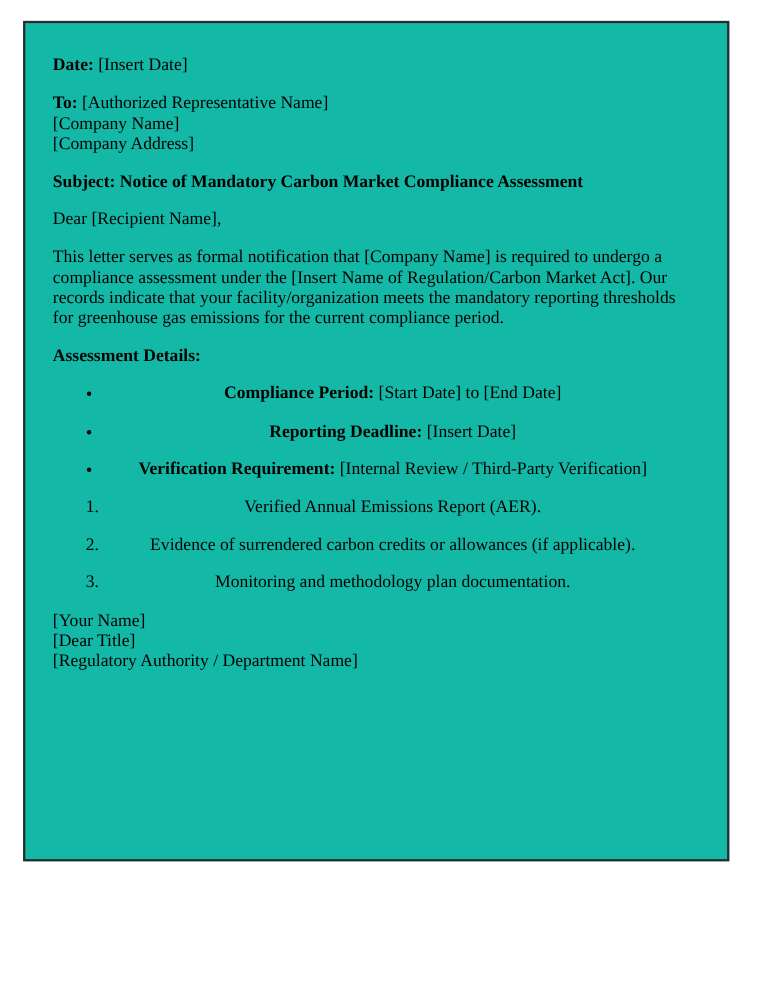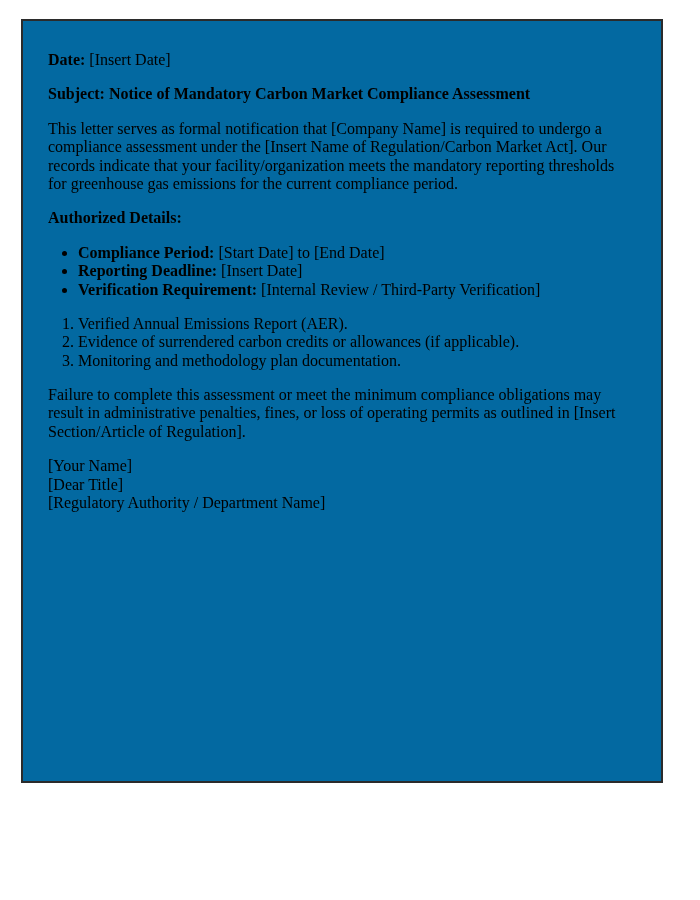--- a/index.html
+++ b/index.html
@@ -16,54 +16,55 @@
     line-height: 1.15;
     color: #000000;
   }
   .letter {
     margin: 19px 0 0 21px;
     width: 642px;
     height: 764px;
     border: 2px solid #2b2b2b;
     padding: 14px 25px;
     overflow: hidden;
-    background: #0369a1;
+    background: #14b8a6;
   }
   p { margin: 16px 0; }
   ul, ol { margin: 16px 0; padding-left: 30px; }
-  li { margin: 0; padding: 0; }
+  li { margin: 16px; padding: 0; text-align: center; }
   .b { font-weight: bold; }
 </style>
 </head>
 <body>
 
 <div class="letter">
 
   <p><span class="b">Date:</span><span> [Insert Date]</span></p>
 
+  <p><span class="b">To:</span><span> [Authorized Representative Name]</span><br><span>[Company Name]</span><br><span>[Company Address]</span></p>
 
   <p class="b">Subject: Notice of Mandatory Carbon Market Compliance Assessment</p>
 
+  <p>Dear [Recipient Name],</p>
 
   <p>This letter serves as formal notification that [Company Name] is required to undergo a compliance assessment under the [Insert Name of Regulation/Carbon Market Act]. Our records indicate that your facility/organization meets the mandatory reporting thresholds for greenhouse gas emissions for the current compliance period.</p>
 
-  <p class="b">Authorized Details:</p>
+  <p class="b">Assessment Details:</p>
 
   <ul>
     <li><span class="b">Compliance Period:</span><span> [Start Date] to [End Date]</span></li>
     <li><span class="b">Reporting Deadline:</span><span> [Insert Date]</span></li>
     <li><span class="b">Verification Requirement:</span><span> [Internal Review / Third-Party Verification]</span></li>
   </ul>
 
 
   <ol>
     <li>Verified Annual Emissions Report (AER).</li>
     <li>Evidence of surrendered carbon credits or allowances (if applicable).</li>
     <li>Monitoring and methodology plan documentation.</li>
   </ol>
 
-  <p>Failure to complete this assessment or meet the minimum compliance obligations may result in administrative penalties, fines, or loss of operating permits as outlined in [Insert Section/Article of Regulation].</p>
 
 
 
   <p><span>[Your Name]</span><br><span>[Dear Title]</span><br><span>[Regulatory Authority / Department Name]</span></p>
 
 </div>
 
 </body></html>

